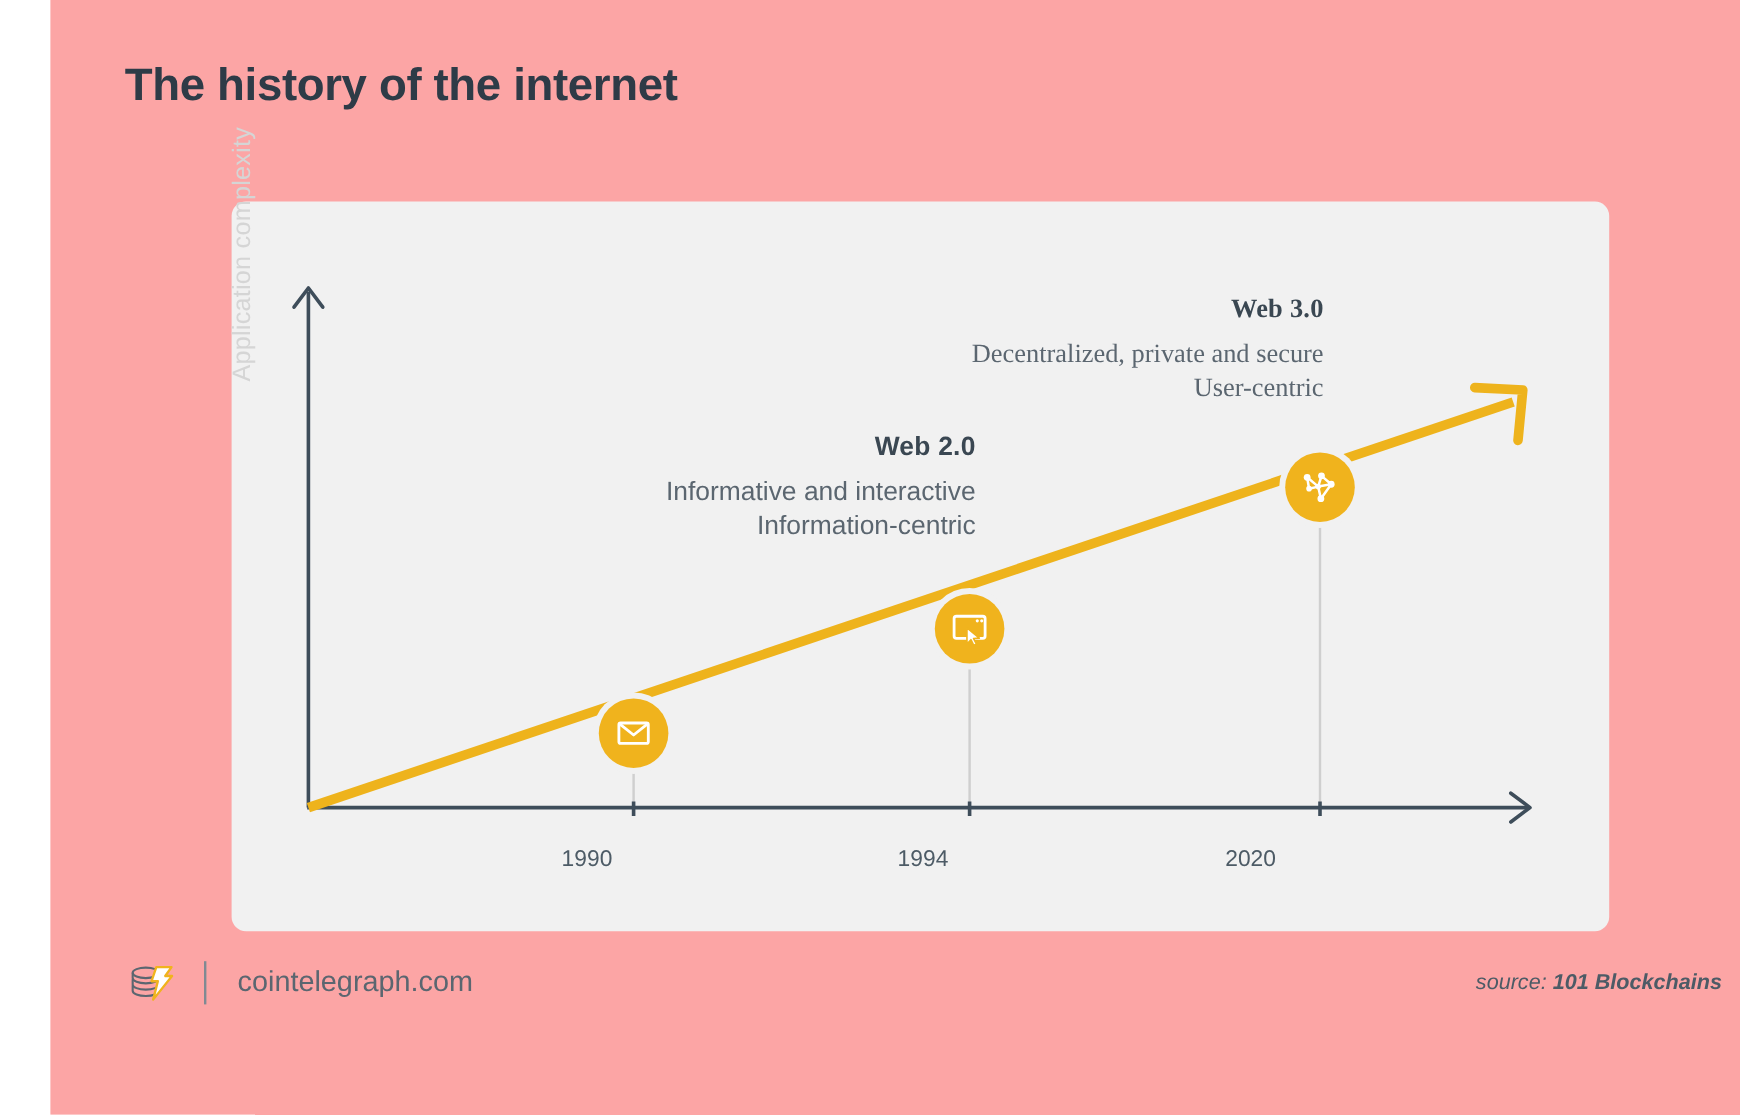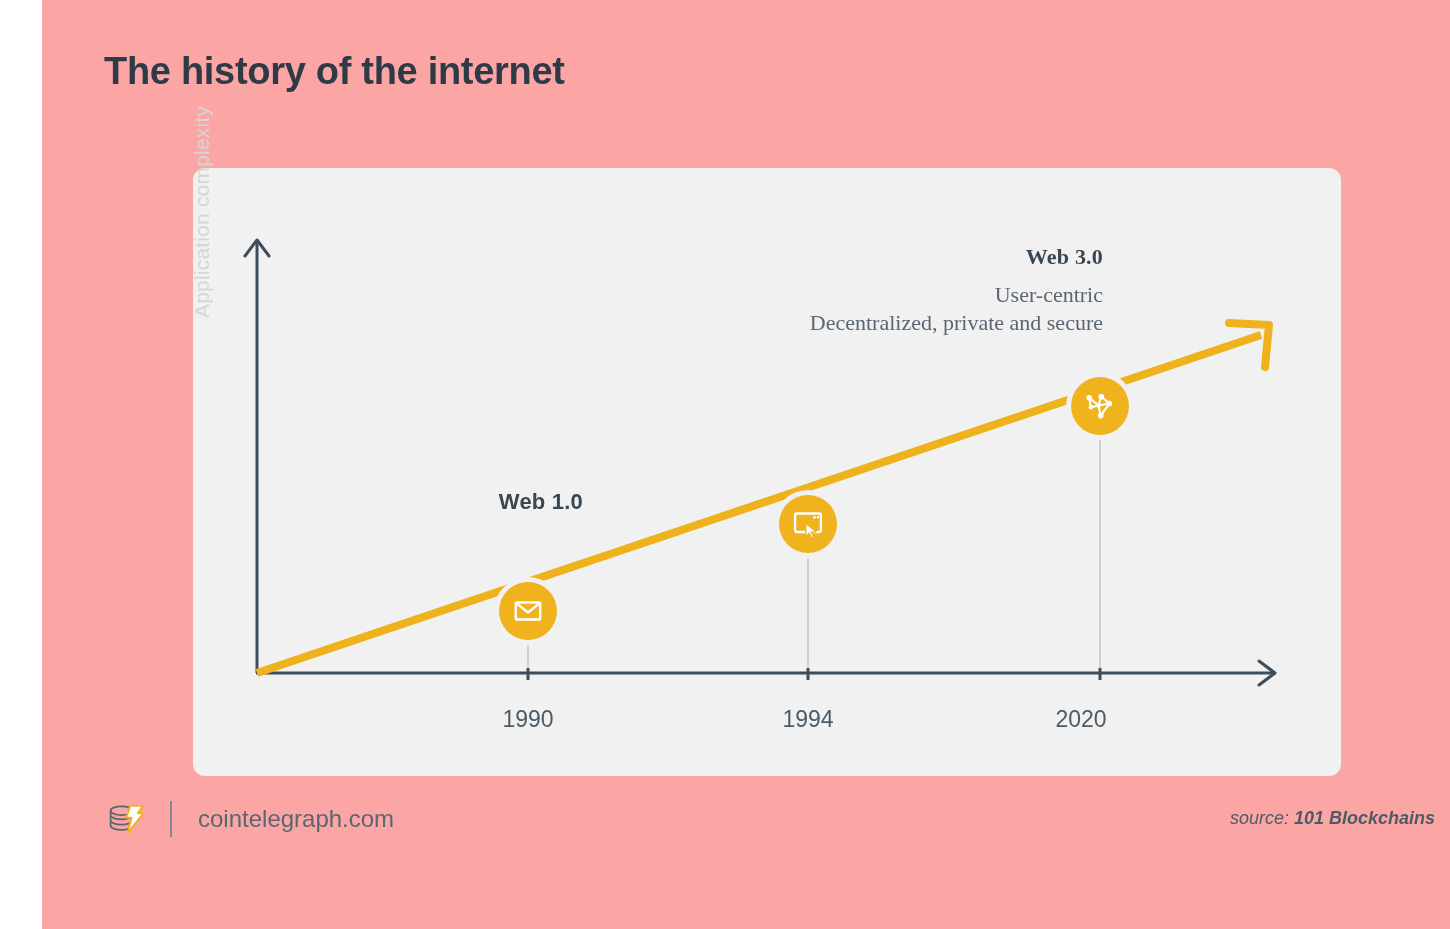--- a/index.html
+++ b/index.html
@@ -101,23 +101,22 @@
     display: flex;
     align-items: center;
     justify-content: center;
     box-shadow: 0 0 0 5px #f1f1f1;
   }
   .icon-node svg { display: block; }
 
   
   .tick-label {
     position: absolute;
-    font-size: 23px;
+    font-size: 19px;
     color: #4d5b66;
-    text-align: center;
     width: 120px;
   }
 
   
   .footer {
     position: absolute;
     left: 0;
     top: 788px;
     width: 1450px;
     height: 80px;
@@ -177,28 +176,32 @@
       <line x1="335" y1="500" x2="335" y2="512" stroke="#3e4d5a" stroke-width="3"></line>
       <line x1="615" y1="500" x2="615" y2="512" stroke="#3e4d5a" stroke-width="3"></line>
       <line x1="907" y1="500" x2="907" y2="512" stroke="#3e4d5a" stroke-width="3"></line>
 
       <line x1="64" y1="505" x2="1068" y2="167" stroke="#eeb31c" stroke-width="8" stroke-linecap="butt"></line>
 
       <path d="M 1036 155 L 1076 157 L 1072 199" fill="none" stroke="#eeb31c" stroke-width="8" stroke-linecap="round" stroke-linejoin="round"></path>
     </svg>
 
     <div class="stage-text stage-web1">
-      <div class="stage-title">Web 1.0</div>
-    </div>
-
+    </div>
+
+    <div class="stage-text stage-web2">
+      <div class="stage-title">Web 2.0</div>
+      <div class="stage-line">Informative and interactive</div>
+      <div class="stage-line">Information-centric</div>
+    </div>
 
     <div class="stage-text stage-web3">
       <div class="stage-title">Web 3.0</div>
+      <div class="stage-line">Decentralized, private and secure</div>
       <div class="stage-line">User-centric</div>
-      <div class="stage-line">Decentralized, private and secure</div>
     </div>
 
     <div class="icon-node" style="left:306px; top:414px;">
       <svg width="30" height="30" viewBox="0 0 24 24">
         <rect x="2.2" y="5.2" width="19.6" height="13.6" rx="1.1" fill="none" stroke="#ffffff" stroke-width="1.9"></rect>
         <path d="M 3.3 6.3 L 12 13.2 L 20.7 6.3" fill="none" stroke="#ffffff" stroke-width="1.9" stroke-linecap="round" stroke-linejoin="round"></path>
       </svg>
     </div>
 
     <div class="icon-node" style="left:586px; top:327px;">

